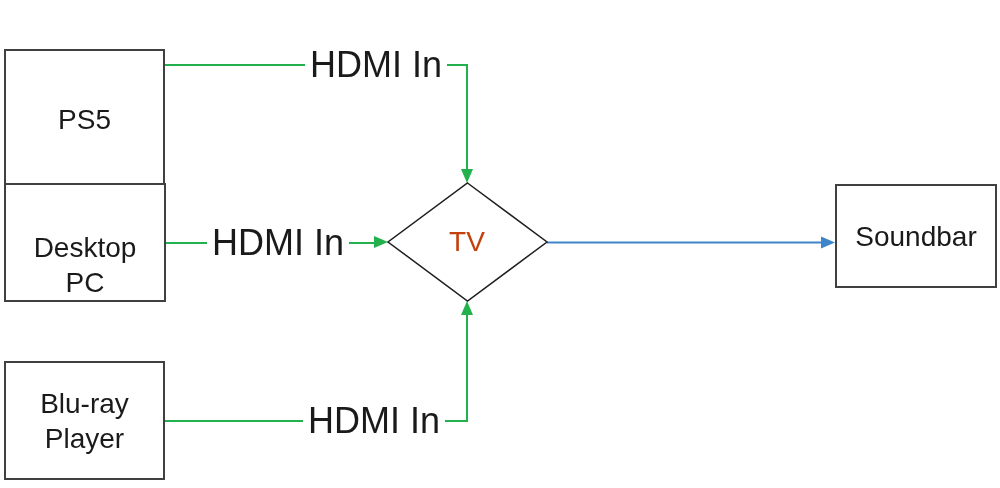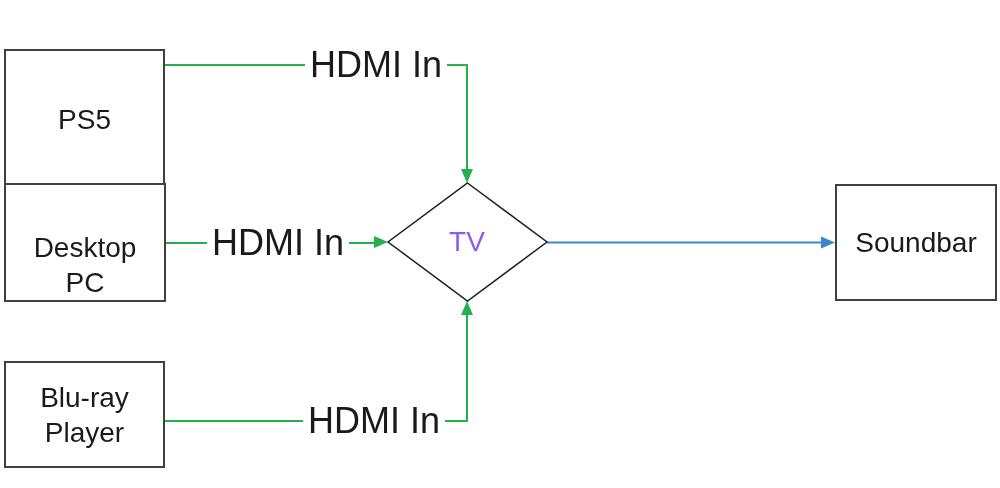--- a/index.html
+++ b/index.html
@@ -39,28 +39,28 @@
     align-items: center;
     justify-content: center;
     text-align: center;
     font-size: 28px;
     line-height: 1.25;
     color: #1a1a1a;
     white-space: pre-line;
   }
   .node-ps5      { left: 4px;   top: 14px;   width: 161px; height: 140px; margin-top: 35px; }
   .node-desktop  { left: 4px;   top: 183px; width: 162px; height: 119px; align-items: flex-end; }
-  .node-bluray   { left: 4px;   top: 361px; width: 161px; height: 107px; }
-  .node-soundbar { left: 835px; top: 184px; width: 162px; height: 117px; text-align: right; }
+  .node-bluray   { left: 4px;   top: 361px; width: 161px; height: 119px; }
+  .node-soundbar { left: 835px; top: 184px; width: 162px; height: 104px; text-align: right; }
   .tv-label {
     position: absolute;
     left: 467px; top: 242px;
     transform: translate(-50%, -50%);
     font-size: 28px;
-    color: #8b5cf6;
+    color: #c2410c;
   }
   .edge-label {
     position: absolute;
     transform: translate(-50%, -50%);
     background: #ffffff;
     padding: 0 5px;
     font-size: 36px;
     line-height: 1.15;
     color: #1a1a1a;
     white-space: nowrap;

